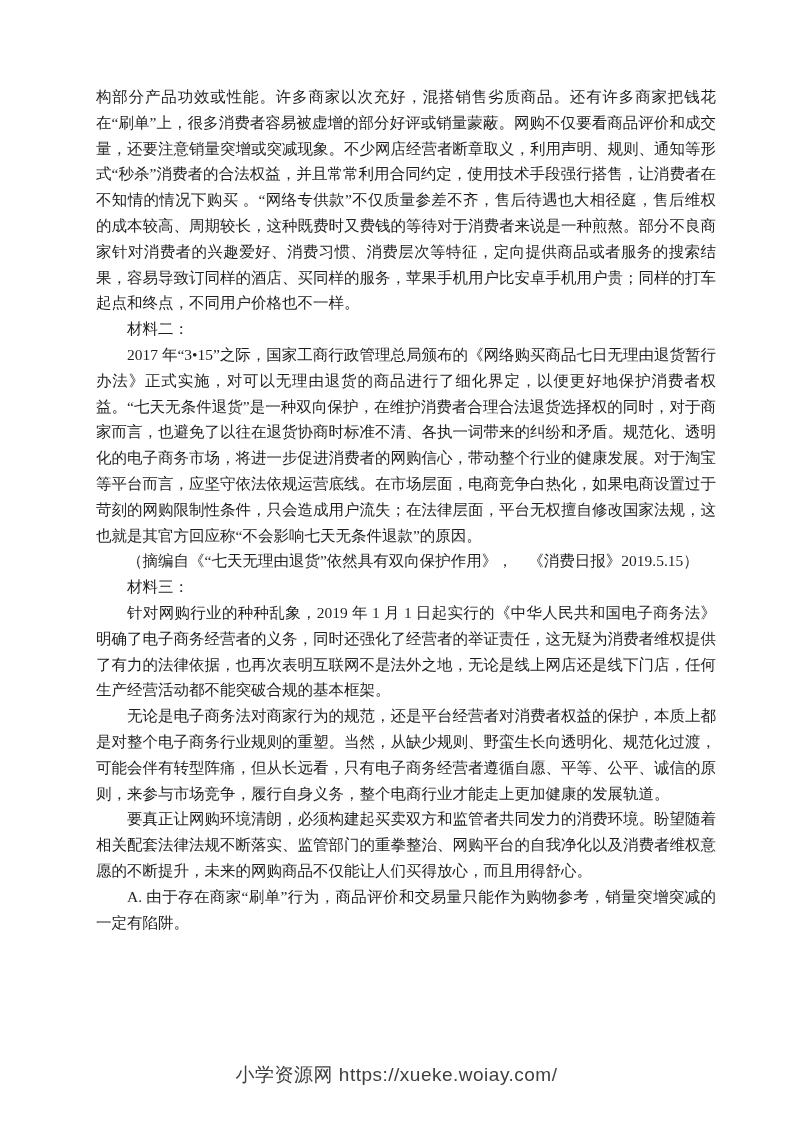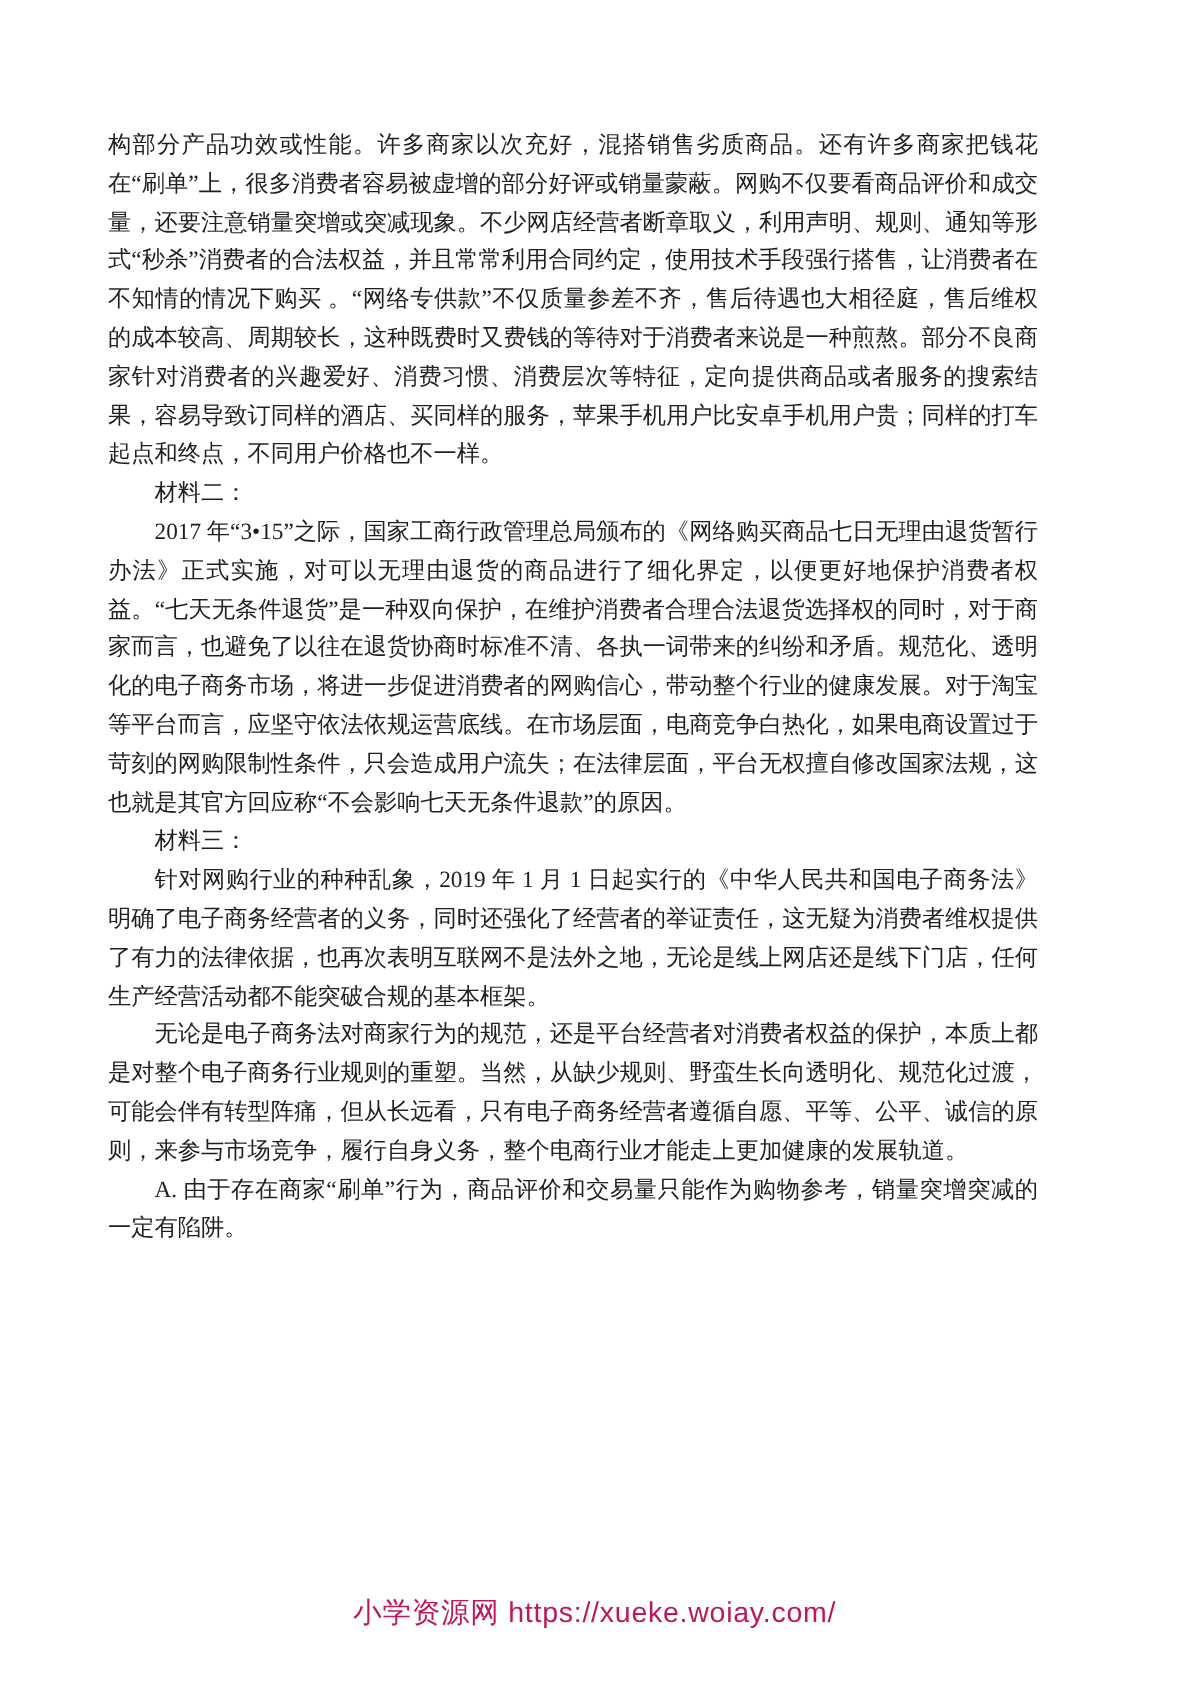--- a/index.html
+++ b/index.html
@@ -10,21 +10,21 @@
   .page {
     position: relative;
     width: 793px;
     height: 1122px;
     background: #ffffff;
     overflow: hidden;
     font-family: "Liberation Serif", "DejaVu Serif", serif;
   }
   .content {
     position: absolute;
-    left: 72px;
+    left: 96px;
     top: 84px;
     width: 620px;
     color: #1f1f1f;
     font-size: 15.5px;
     line-height: 25.8px;
     text-align: justify;
   }
   .content p {
     margin: 0;
     padding: 0;
@@ -34,45 +34,47 @@
   .heading { font-weight: normal; }
   .cite-right { text-align: right; text-indent: 0; }
   .footer {
     position: absolute;
     left: 0;
     right: 0;
     top: 1062px;
     text-align: center;
     font-family: "Liberation Sans", "DejaVu Sans", sans-serif;
     font-size: 19px;
-    color: #be185d;
+    color: #404040;
     letter-spacing: 0.5px;
   }
   .footer span { white-space: nowrap; }
 </style>
 </head>
 <body>
 
 <div class="page">
   <div class="content">
 
     <p class="no-indent">构部分产品功效或性能。许多商家以次充好，混搭销售劣质商品。还有许多商家把钱花在“刷单”上，很多消费者容易被虚增的部分好评或销量蒙蔽。网购不仅要看商品评价和成交量，还要注意销量突增或突减现象。不少网店经营者断章取义，利用声明、规则、通知等形式“秒杀”消费者的合法权益，并且常常利用合同约定，使用技术手段强行搭售，让消费者在不知情的情况下购买 。“网络专供款”不仅质量参差不齐，售后待遇也大相径庭，售后维权的成本较高、周期较长，这种既费时又费钱的等待对于消费者来说是一种煎熬。部分不良商家针对消费者的兴趣爱好、消费习惯、消费层次等特征，定向提供商品或者服务的搜索结果，容易导致订同样的酒店、买同样的服务，苹果手机用户比安卓手机用户贵；同样的打车起点和终点，不同用户价格也不一样。</p>
 
 
     <p class="indent heading">材料二：</p>
 
     <p class="indent">2017 年“3•15”之际，国家工商行政管理总局颁布的《网络购买商品七日无理由退货暂行办法》正式实施，对可以无理由退货的商品进行了细化界定，以便更好地保护消费者权益。“七天无条件退货”是一种双向保护，在维护消费者合理合法退货选择权的同时，对于商家而言，也避免了以往在退货协商时标准不清、各执一词带来的纠纷和矛盾。规范化、透明化的电子商务市场，将进一步促进消费者的网购信心，带动整个行业的健康发展。对于淘宝等平台而言，应坚守依法依规运营底线。在市场层面，电商竞争白热化，如果电商设置过于苛刻的网购限制性条件，只会造成用户流失；在法律层面，平台无权擅自修改国家法规，这也就是其官方回应称“不会影响七天无条件退款”的原因。</p>
 
+    <p class="indent">（摘编自《“七天无理由退货”依然具有双向保护作用》，　《消费日报》2019.5.15）</p>
 
     <p class="indent heading">材料三：</p>
 
     <p class="indent">针对网购行业的种种乱象，2019 年 1 月 1 日起实行的《中华人民共和国电子商务法》明确了电子商务经营者的义务，同时还强化了经营者的举证责任，这无疑为消费者维权提供了有力的法律依据，也再次表明互联网不是法外之地，无论是线上网店还是线下门店，任何生产经营活动都不能突破合规的基本框架。</p>
 
     <p class="indent">无论是电子商务法对商家行为的规范，还是平台经营者对消费者权益的保护，本质上都是对整个电子商务行业规则的重塑。当然，从缺少规则、野蛮生长向透明化、规范化过渡，可能会伴有转型阵痛，但从长远看，只有电子商务经营者遵循自愿、平等、公平、诚信的原则，来参与市场竞争，履行自身义务，整个电商行业才能走上更加健康的发展轨道。</p>
 
+    <p class="indent">要真正让网购环境清朗，必须构建起买卖双方和监管者共同发力的消费环境。盼望随着相关配套法律法规不断落实、监管部门的重拳整治、网购平台的自我净化以及消费者维权意愿的不断提升，未来的网购商品不仅能让人们买得放心，而且用得舒心。</p>
 
 
 
     <p class="indent">A. 由于存在商家“刷单”行为，商品评价和交易量只能作为购物参考，销量突增突减的一定有陷阱。</p>
 
   </div>
 
   <div class="footer">
     <span>小学资源网</span>
     <span>https://xueke.woiay.com/</span>

